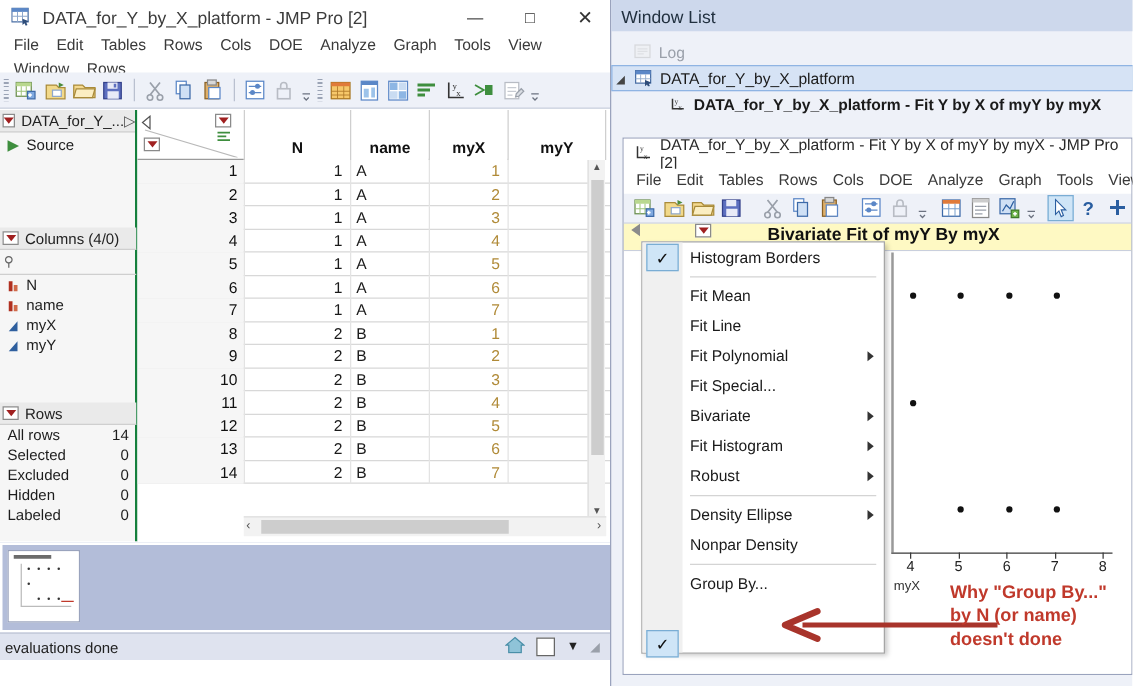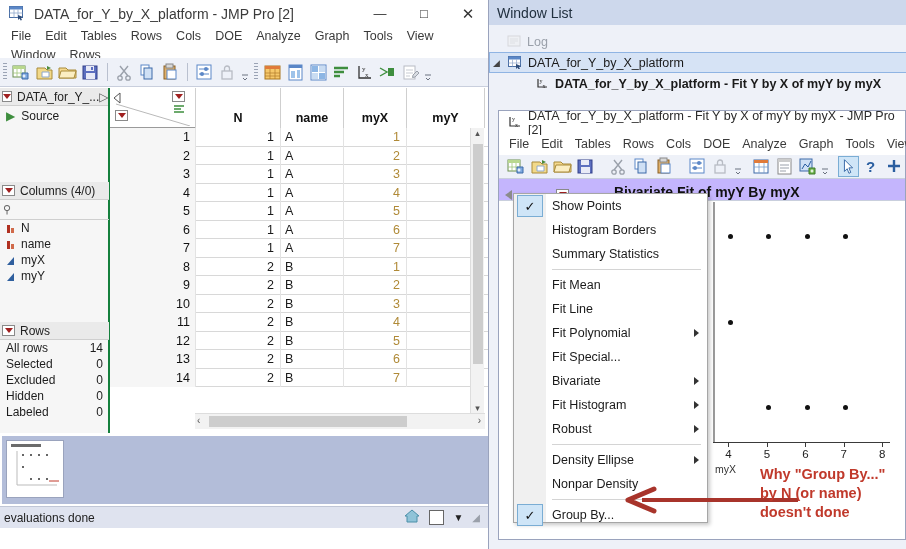--- a/index.html
+++ b/index.html
@@ -69,22 +69,22 @@
   .wl-sel { background:#d6e3f5; border:1px solid #8fb4e3; }
 
   
   #inner-win { left:498px; top:110px; width:408px; height:430px; background:#fff;
       border:1px solid #9aa3bd; }
   #iw-title { left:0; top:0; width:406px; height:24px; background:#fff;
       display:flex; align-items:center; font-size:12.5px; color:#2a2a2a; }
   #iw-menu { left:0; top:24px; width:406px; height:20px; background:#fff; display:flex; padding-left:4px; }
   #iw-toolbar { left:0; top:44px; width:406px; height:24px; background:#eef1f8;
       border-bottom:1px solid #c9cfdd; display:flex; align-items:center; }
-  #iw-reporthdr { left:0; top:68px; width:406px; height:22px; background:#c4b5fd;
-      border-bottom:1px solid #c9cfdd; display:flex; align-items:flex-end;gap:40px; }
+  #iw-reporthdr { left:0; top:68px; width:406px; height:22px; background:#fef9c3;
+      border-bottom:1px solid #c9cfdd; display:flex; align-items:flex-start;gap:40px; }
   #iw-body { left:0; top:90px; width:406px; height:338px; background:#fff; }
 
   .disc-tri { width:0;height:0;border-top:5px solid transparent;border-bottom:5px solid transparent;
       border-right:7px solid #8b8b8b; margin:0 4px 0 6px; }
   .dd-box { width:13px; height:11px; background:#fff; border:1px solid #8a8a8a;
       display:flex; align-items:center; justify-content:center; margin-right:5px; }
   .dd-box i { width:0;height:0;border-left:4px solid transparent;border-right:4px solid transparent;
       border-top:5px solid #a02020; font-style:normal; }
 
   
@@ -755,27 +755,21 @@
       <div class="xlab" style="left: 177.304px;">8</div>
     </div>
   <div id="xname">myX</div>
 </div>
 
 <div class="abs" id="ctxmenu">
   <div id="ctx-gutter"></div>
   <div id="ctx-items" style="position:relative;">
       <span class="ctx-check" style="top: 1px;">✓</span>
       <div class="ctx-item">
-        <span>Show Points</span>
-      </div>
-      <div class="ctx-item">
         <span>Histogram Borders</span>
-      </div>
-      <div class="ctx-item">
-        <span>Summary Statistics</span>
       </div>
       <div class="ctx-sep"></div>
       <div class="ctx-item">
         <span>Fit Mean</span>
       </div>
       <div class="ctx-item">
         <span>Fit Line</span>
       </div>
       <div class="ctx-item">
         <span>Fit Polynomial</span>

